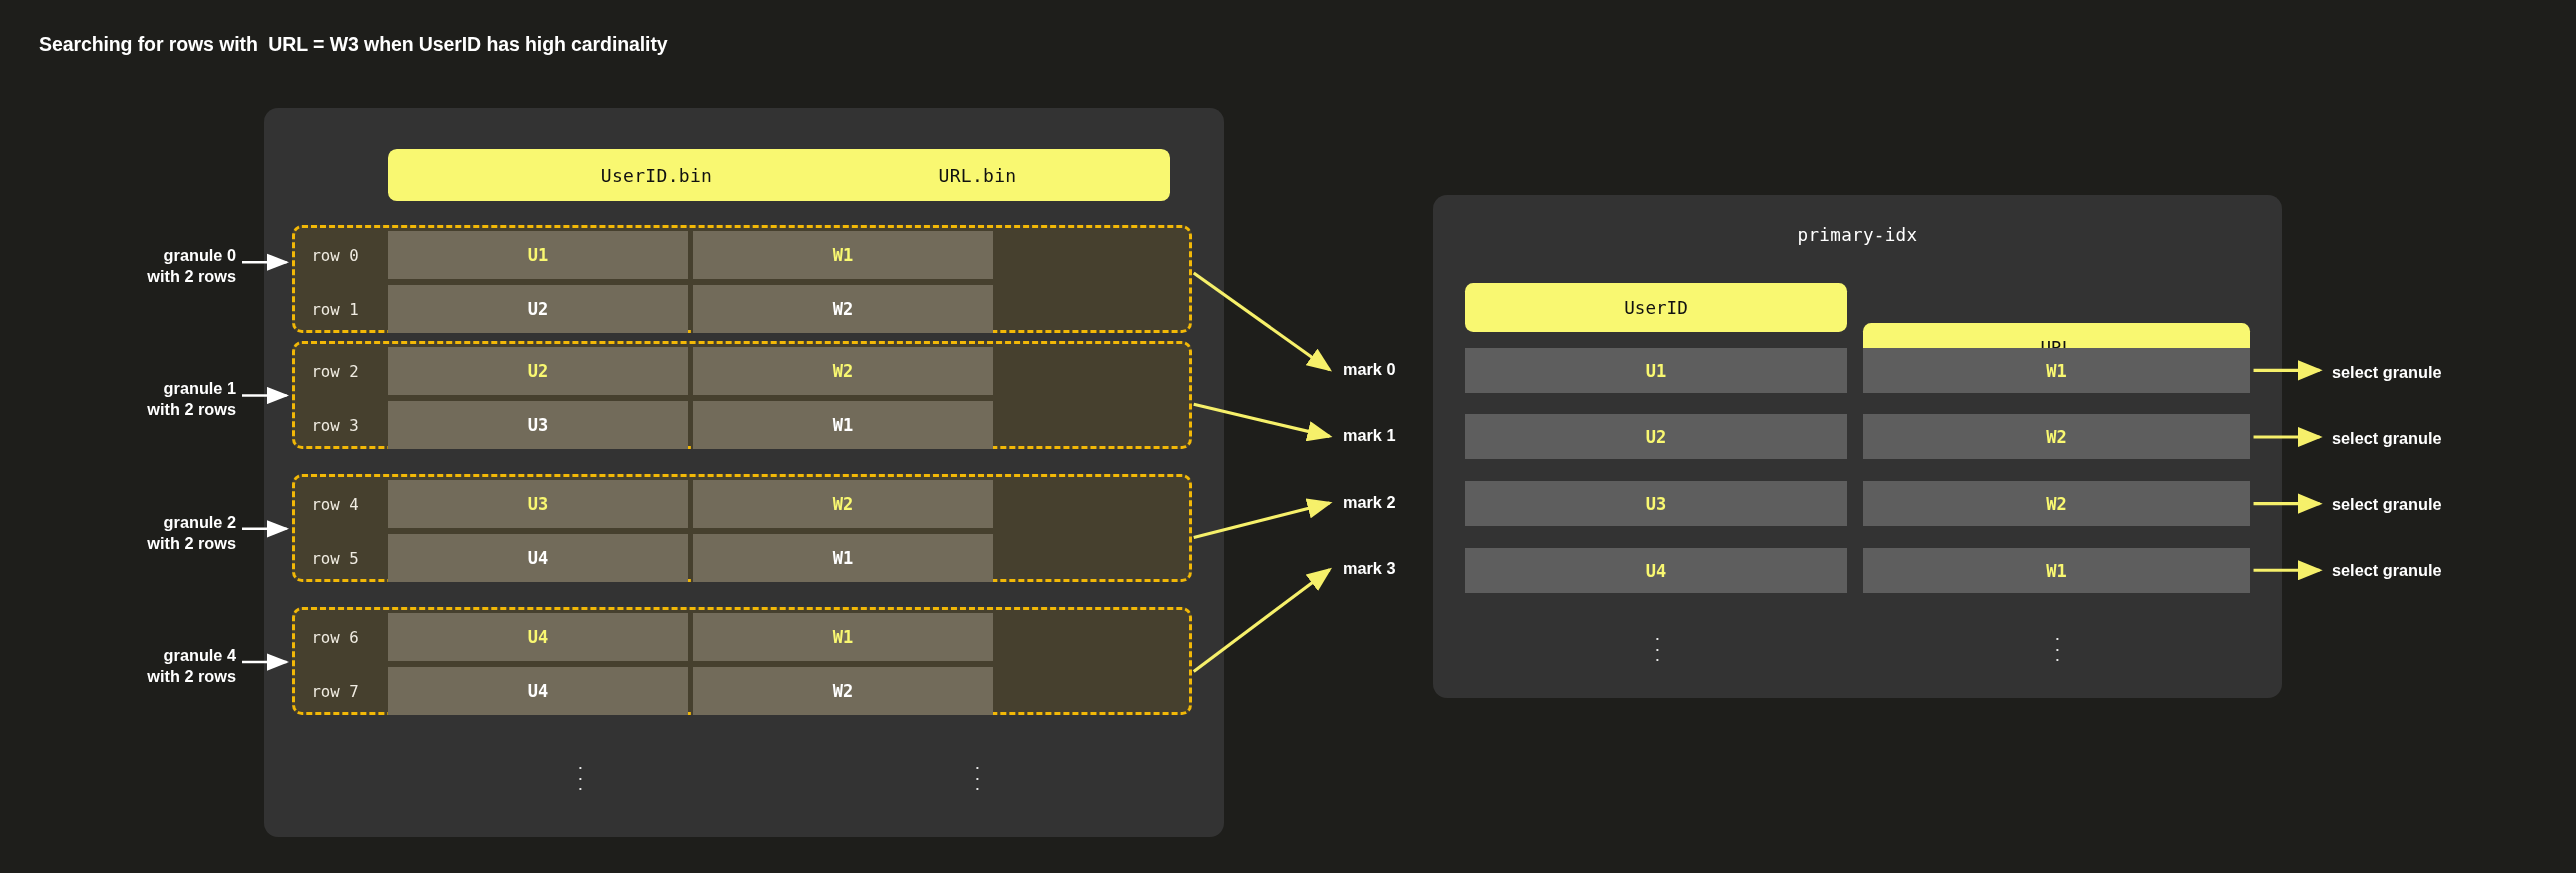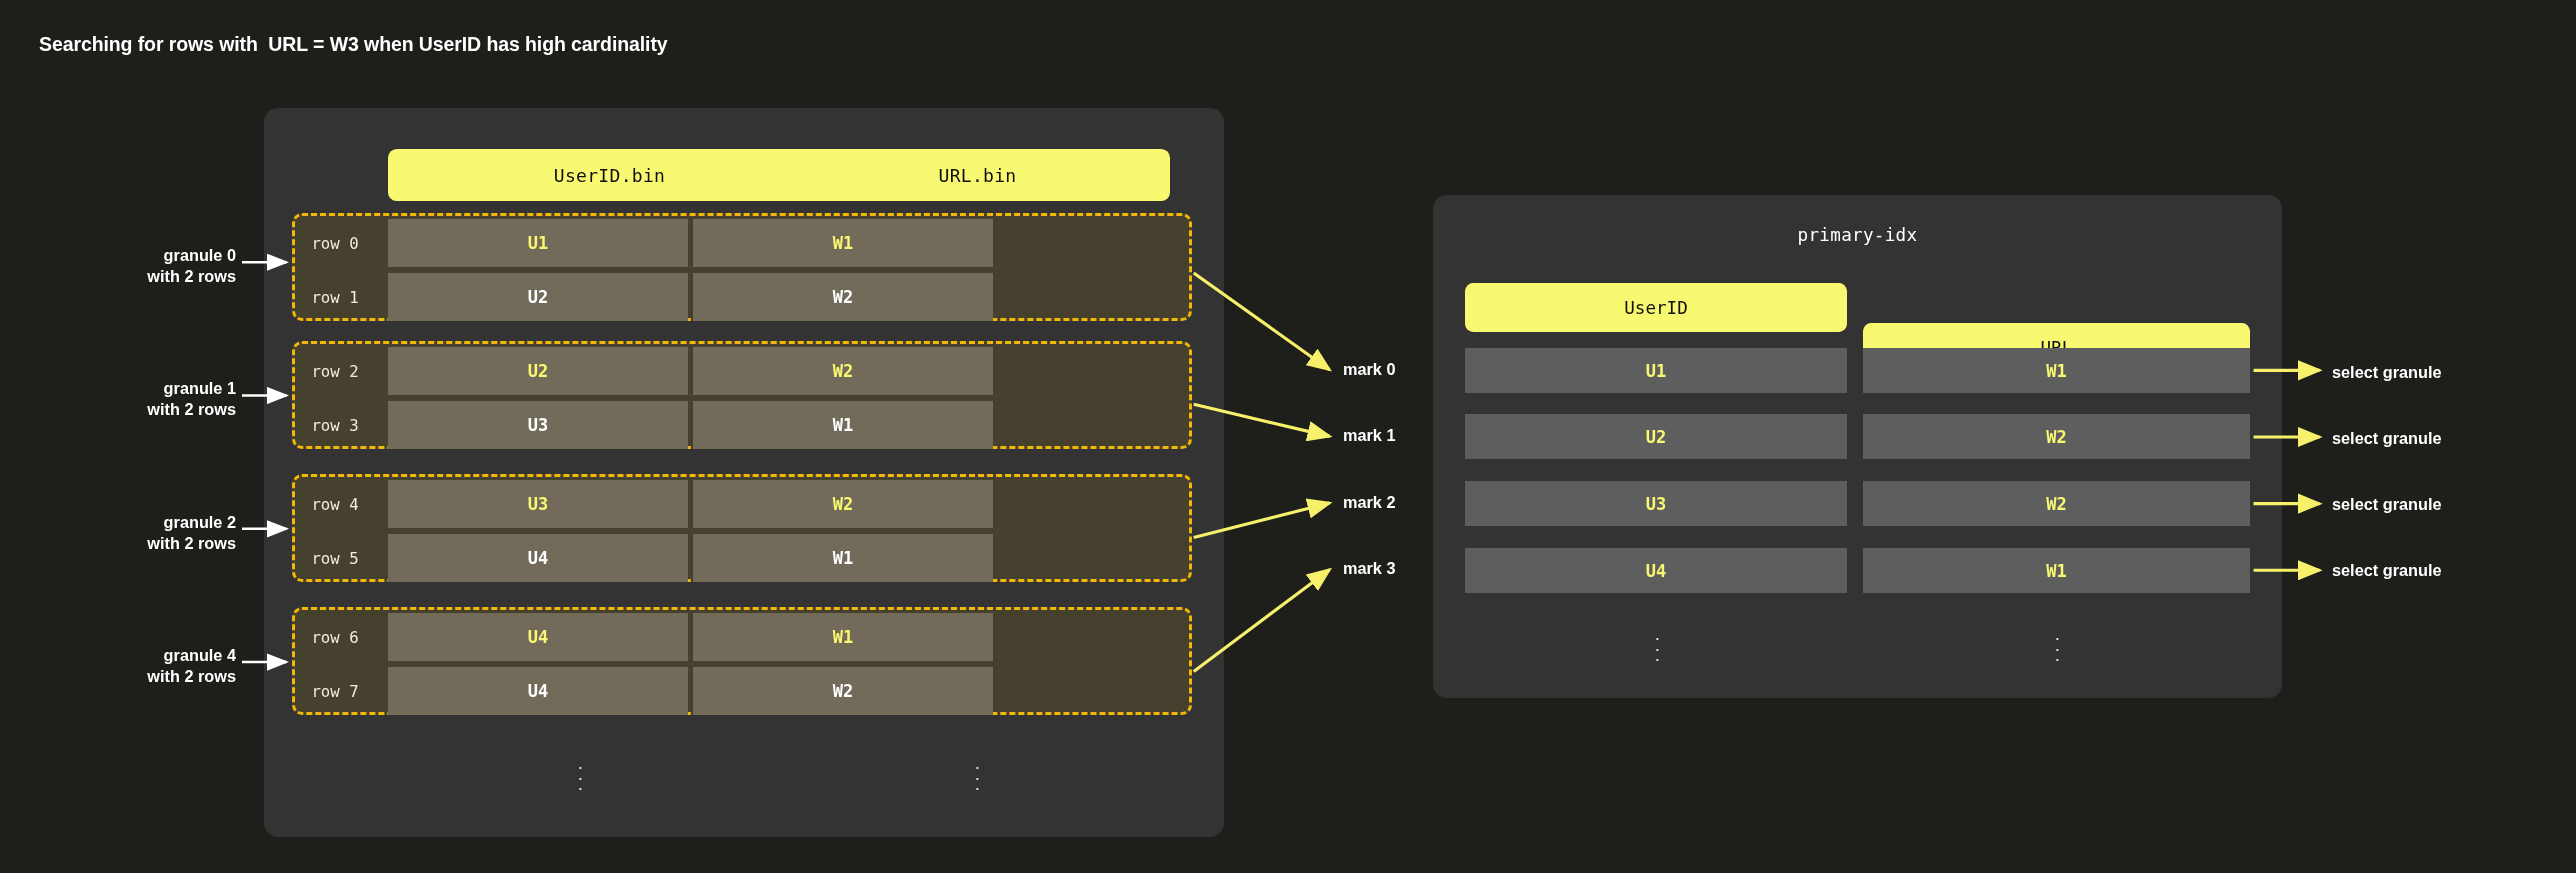--- a/index.html
+++ b/index.html
@@ -50,35 +50,35 @@
     background: #f9f871;
     border-radius: 8.8px;
     color: #111111;
     font-family: "DejaVu Sans Mono", monospace;
     font-size: 18px;
     display: flex;
     align-items: center;
     justify-content: center;
     letter-spacing: 0.3px;
   }
-  #hdr-userid-bin { left: 388px;  top: 149px;  width: 443px; }
+  #hdr-userid-bin { left: 388px;  top: 149px;  width: 443px; padding-left: 47px; }
   #hdr-url-bin    { left: 785px; top: 149px;  width: 385px; }
 
   
   .granule-box {
     position: absolute;
     left: 292px;
     width: 900px;
     height: 108px;
     box-sizing: border-box;
     border: 3.1px dashed #f2b807;
     border-radius: 10px;
     background: #46402e;
   }
-  #granule-box-0 { top: 213px; }
+  #granule-box-0 { top: 225px; }
   #granule-box-1 { top: 341px; }
   #granule-box-2 { top: 474px; }
   #granule-box-3 { top: 607px; }
 
   .row-label {
     position: absolute;
     left: 8.2px;
     width: 75px;
     height: 52px;
     display: flex;

